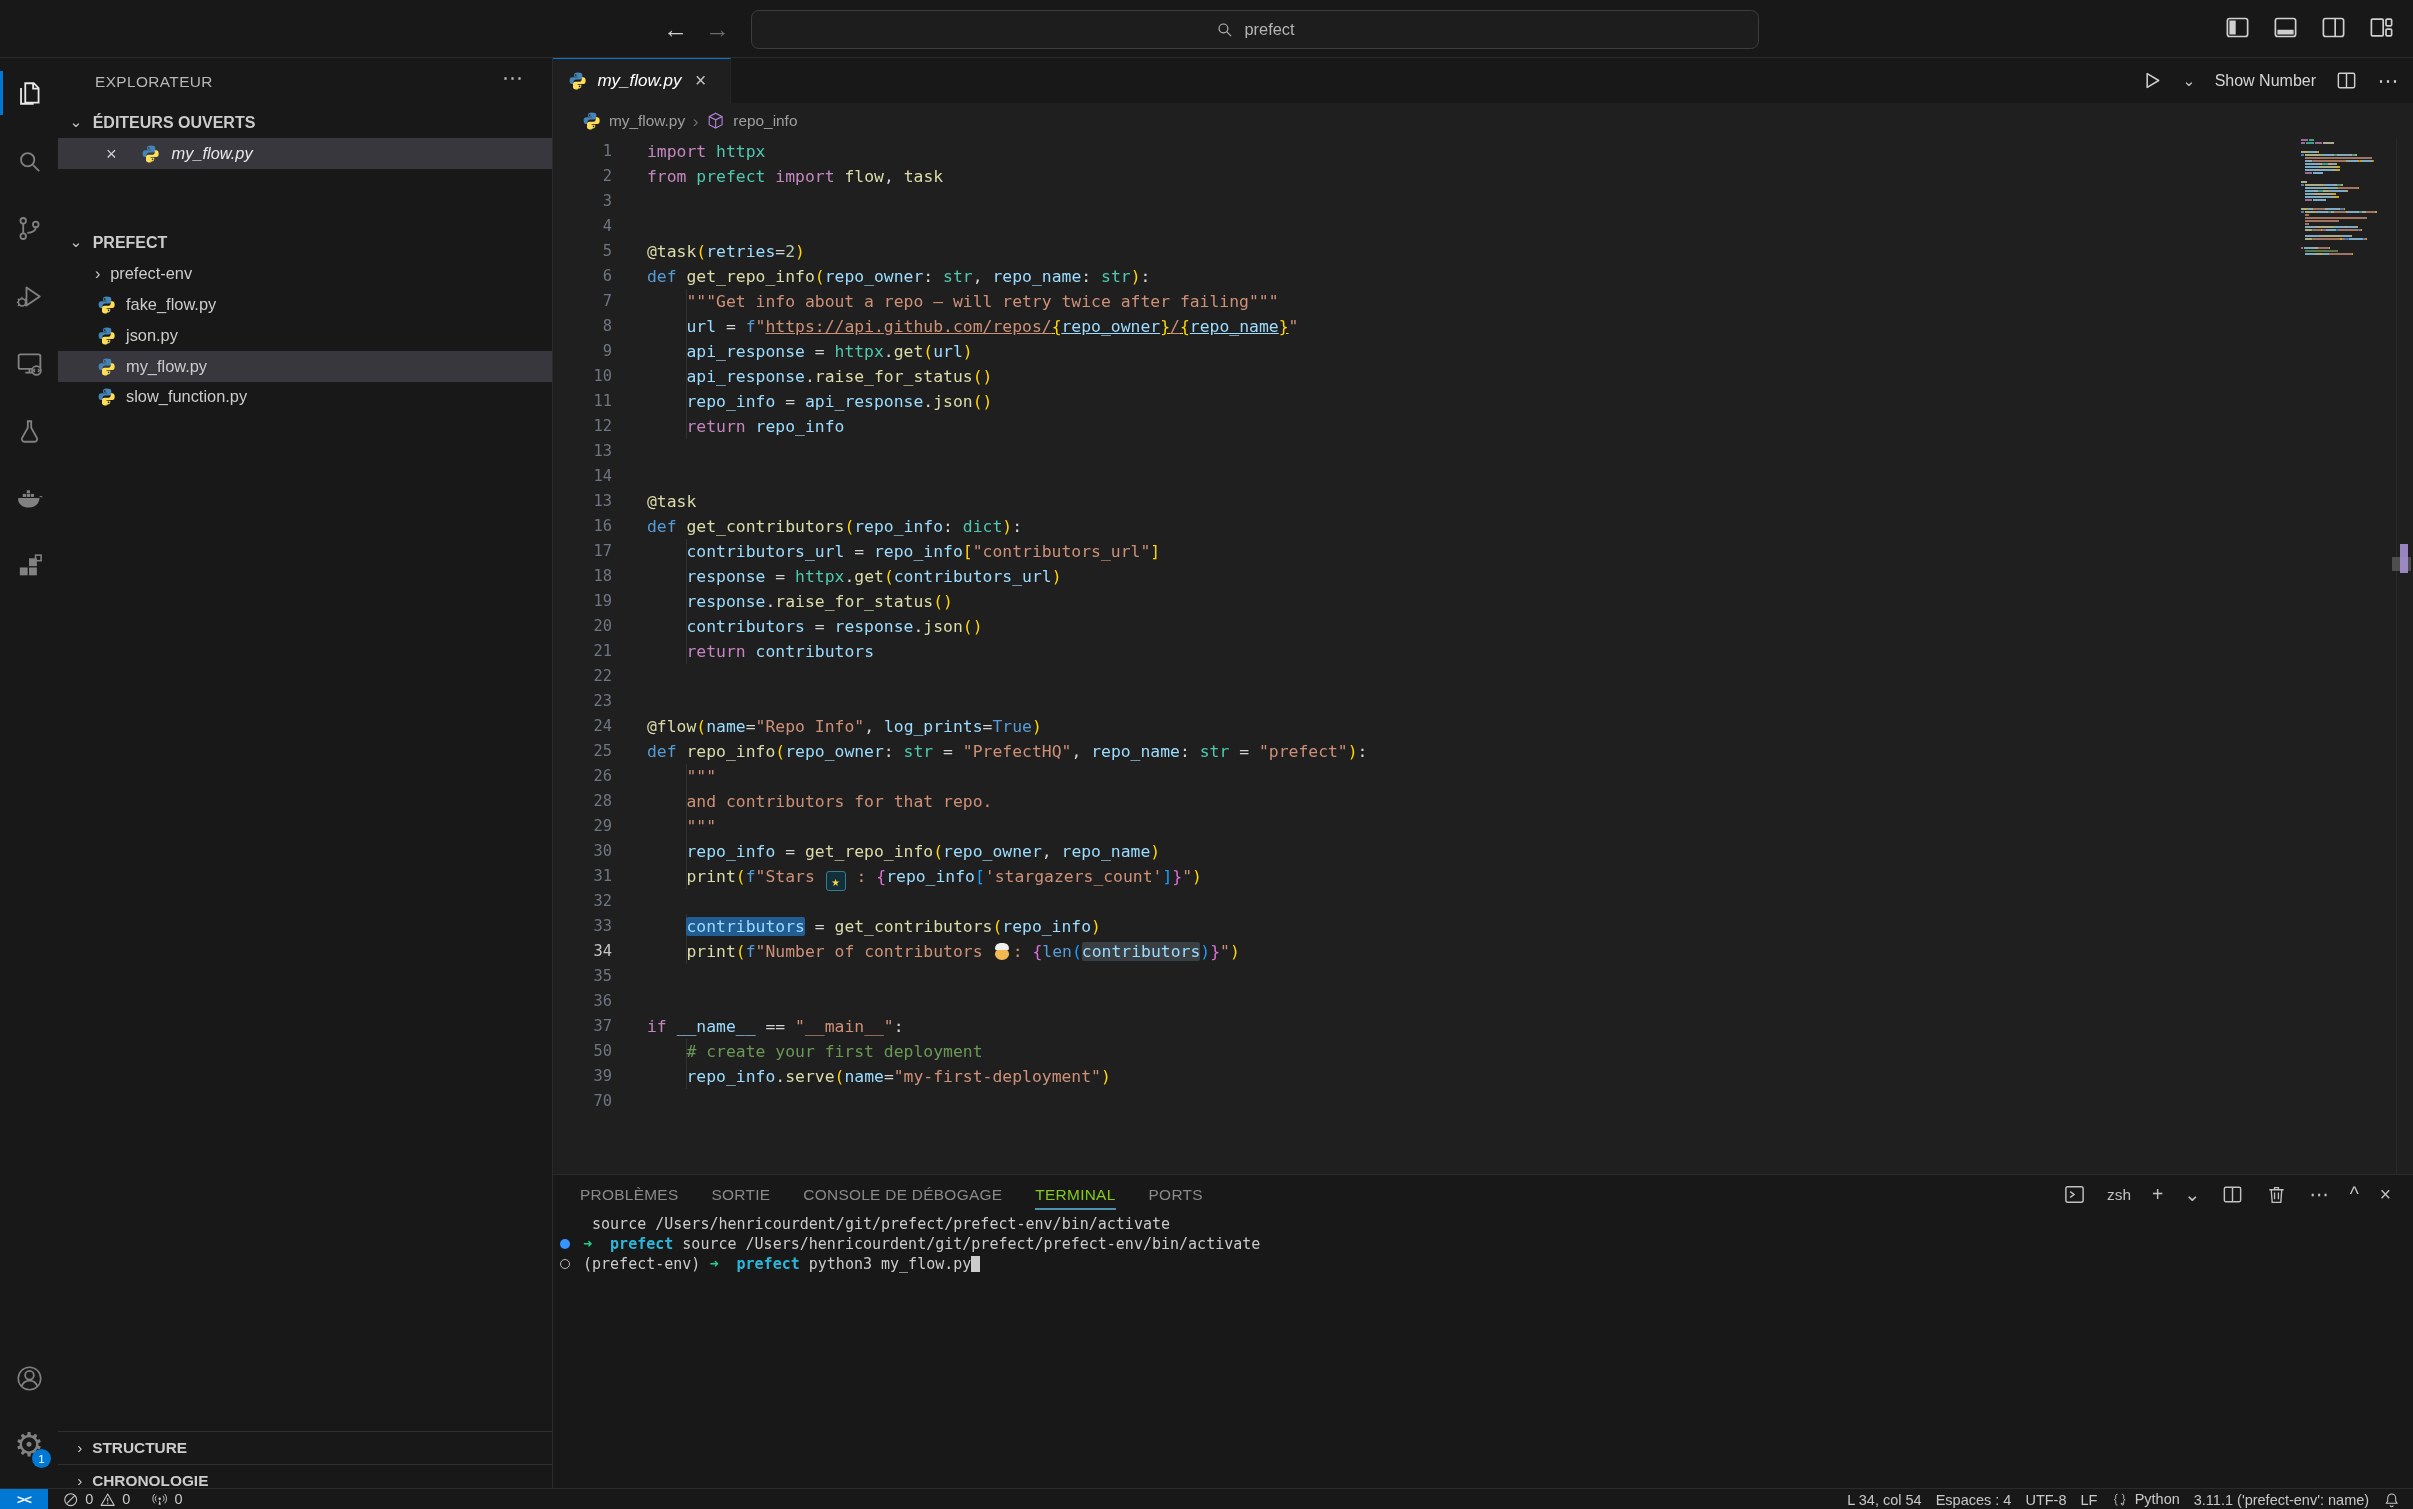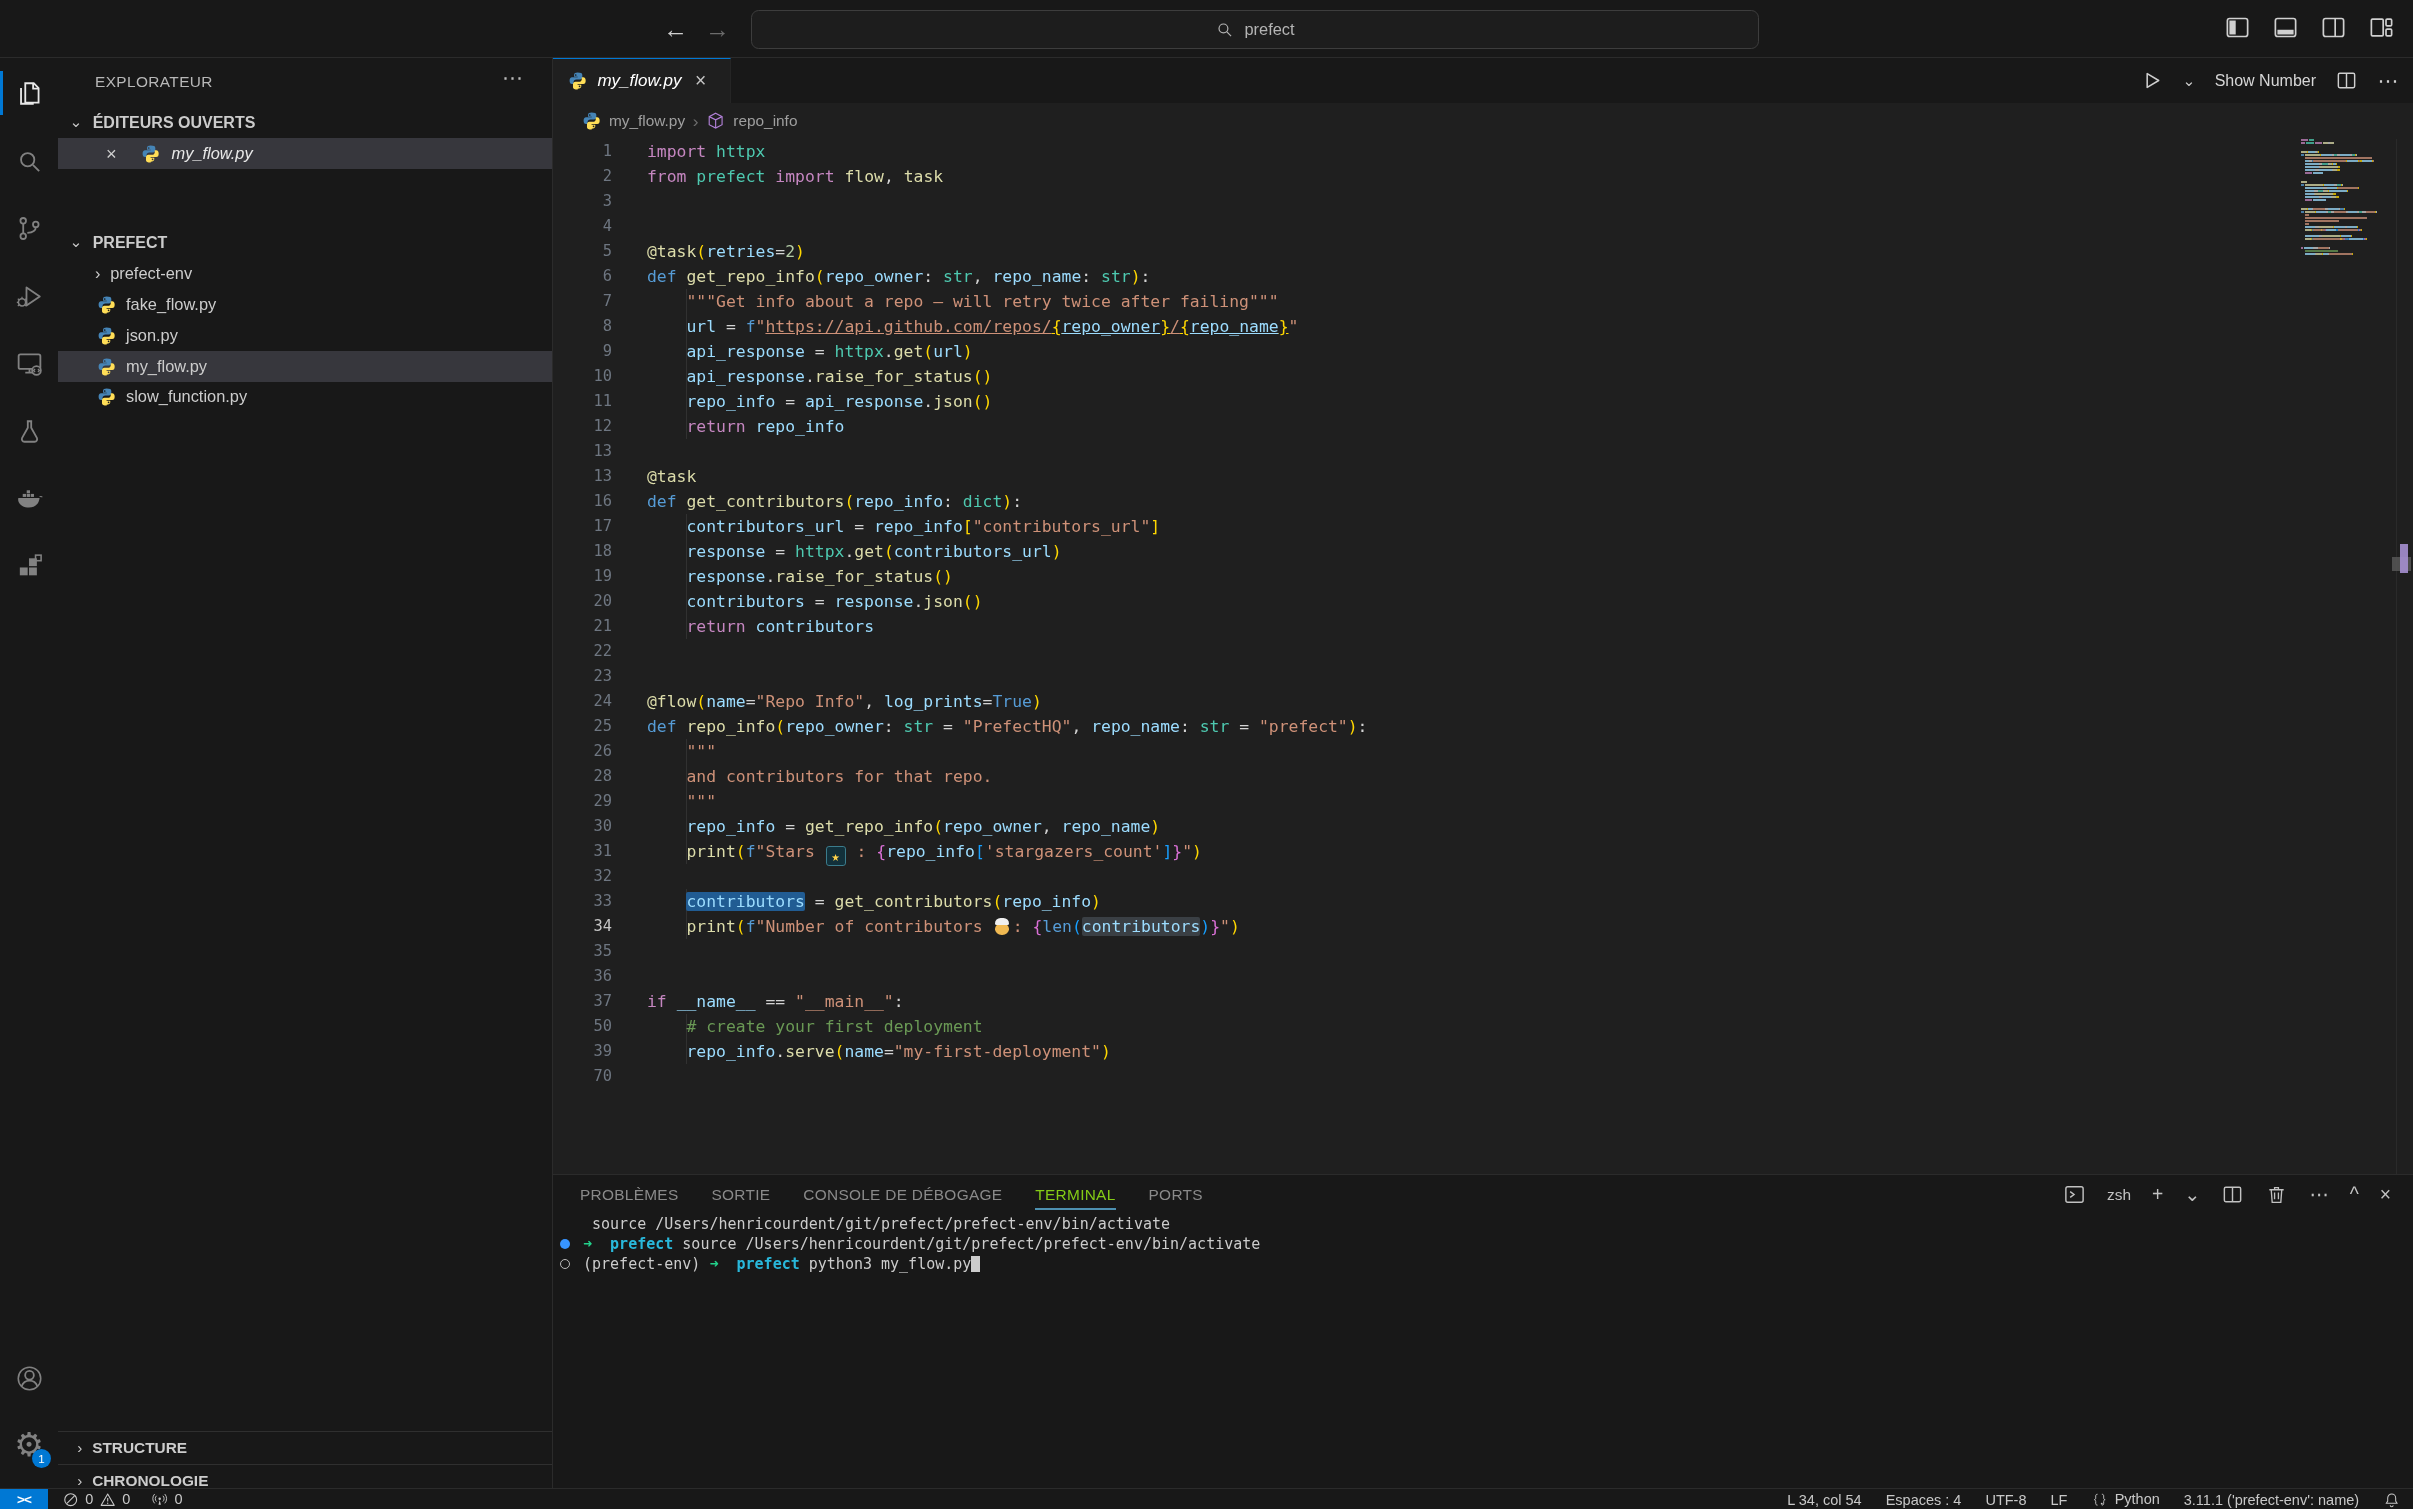--- a/index.html
+++ b/index.html
@@ -128,21 +128,21 @@
   .term-cursor { display:inline-block; width:8.7px; height:16.4px; background:#cccccc;
     vertical-align:-2.9px; }
 
   
   #statusbar { left:0; top:1488px; width:2414px; height:21px; background:#181818;
     border-top:1px solid #2b2b2b; font-size:14.5px; color:#c8c8c8; }
   #remote-ind { left:0; top:0; width:48px; height:21px; background:#0078d4; color:#fff;
     display:flex; align-items:center; justify-content:center; font-size:13.5px;
     font-weight:700; letter-spacing:-1px; }
   #sb-left { left:62px; top:0; height:21px; display:flex; gap:21px; align-items:center; }
-  #sb-right { right:13.5px; top:0; height:21px; display:flex; gap:24px; align-items:center; }
+  #sb-right { right:13.5px; top:0; height:21px; display:flex; gap:14px; align-items:center; }
   .sb-item { display:flex; align-items:center; gap:5.8px; }
   .sb-item .icon { width:17.4px; height:17.4px; }
 </style>
 </head>
 <body>
 
 <div id="titlebar" class="abs">
   <div class="abs nav-arrow" style="left:658px">←</div>
   <div class="abs nav-arrow dim" style="left:700px">→</div>
   <div id="searchbox" class="abs">
@@ -407,20 +407,21 @@
     <div class="code-line"><span class="num">4</span><span class="src"></span></div>
     <div class="code-line"><span class="num">5</span><span class="src"><span style="color: rgb(220, 220, 170);">@task</span><span style="color: rgb(255, 215, 0);">(</span><span style="color: rgb(156, 220, 254);">retries</span><span style="color: rgb(212, 212, 212);">=</span><span style="color: rgb(181, 206, 168);">2</span><span style="color: rgb(255, 215, 0);">)</span></span></div>
     <div class="code-line"><span class="num">6</span><span class="src"><span style="color: rgb(86, 156, 214);">def</span><span style="color: rgb(212, 212, 212);"> </span><span style="color: rgb(220, 220, 170);">get_repo_info</span><span style="color: rgb(255, 215, 0);">(</span><span style="color: rgb(156, 220, 254);">repo_owner</span><span style="color: rgb(212, 212, 212);">: </span><span style="color: rgb(78, 201, 176);">str</span><span style="color: rgb(212, 212, 212);">, </span><span style="color: rgb(156, 220, 254);">repo_name</span><span style="color: rgb(212, 212, 212);">: </span><span style="color: rgb(78, 201, 176);">str</span><span style="color: rgb(255, 215, 0);">)</span><span style="color: rgb(212, 212, 212);">:</span></span></div>
     <div class="code-line"><span class="num">7</span><span class="guide"></span><span class="src"><span style="color: rgb(212, 212, 212);">    </span><span style="color: rgb(206, 145, 120);">"""Get info about a repo – will retry twice after failing"""</span></span></div>
     <div class="code-line"><span class="num">8</span><span class="guide"></span><span class="src"><span style="color: rgb(212, 212, 212);">    </span><span style="color: rgb(156, 220, 254);">url</span><span style="color: rgb(212, 212, 212);"> = </span><span style="color: rgb(86, 156, 214);">f</span><span style="color: rgb(206, 145, 120);">"</span><span class="tk-u" style="color: rgb(206, 145, 120);">https://api.github.com/repos/</span><span class="tk-u" style="color: rgb(255, 215, 0);">{</span><span class="tk-u" style="color: rgb(156, 220, 254);">repo_owner</span><span class="tk-u" style="color: rgb(255, 215, 0);">}</span><span class="tk-u" style="color: rgb(206, 145, 120);">/</span><span class="tk-u" style="color: rgb(255, 215, 0);">{</span><span class="tk-u" style="color: rgb(156, 220, 254);">repo_name</span><span class="tk-u" style="color: rgb(255, 215, 0);">}</span><span style="color: rgb(206, 145, 120);">"</span></span></div>
     <div class="code-line"><span class="num">9</span><span class="guide"></span><span class="src"><span style="color: rgb(212, 212, 212);">    </span><span style="color: rgb(156, 220, 254);">api_response</span><span style="color: rgb(212, 212, 212);"> = </span><span style="color: rgb(78, 201, 176);">httpx</span><span style="color: rgb(212, 212, 212);">.</span><span style="color: rgb(220, 220, 170);">get</span><span style="color: rgb(255, 215, 0);">(</span><span style="color: rgb(156, 220, 254);">url</span><span style="color: rgb(255, 215, 0);">)</span></span></div>
     <div class="code-line"><span class="num">10</span><span class="guide"></span><span class="src"><span style="color: rgb(212, 212, 212);">    </span><span style="color: rgb(156, 220, 254);">api_response</span><span style="color: rgb(212, 212, 212);">.</span><span style="color: rgb(220, 220, 170);">raise_for_status</span><span style="color: rgb(255, 215, 0);">()</span></span></div>
     <div class="code-line"><span class="num">11</span><span class="guide"></span><span class="src"><span style="color: rgb(212, 212, 212);">    </span><span style="color: rgb(156, 220, 254);">repo_info</span><span style="color: rgb(212, 212, 212);"> = </span><span style="color: rgb(156, 220, 254);">api_response</span><span style="color: rgb(212, 212, 212);">.</span><span style="color: rgb(220, 220, 170);">json</span><span style="color: rgb(255, 215, 0);">()</span></span></div>
     <div class="code-line"><span class="num">12</span><span class="guide"></span><span class="src"><span style="color: rgb(212, 212, 212);">    </span><span style="color: rgb(197, 134, 192);">return</span><span style="color: rgb(212, 212, 212);"> </span><span style="color: rgb(156, 220, 254);">repo_info</span></span></div>
     <div class="code-line"><span class="num">13</span><span class="src"></span></div>
+    <div class="code-line"><span class="num">14</span><span class="src"></span></div>
     <div class="code-line"><span class="num">13</span><span class="src"><span style="color: rgb(220, 220, 170);">@task</span></span></div>
     <div class="code-line"><span class="num">16</span><span class="src"><span style="color: rgb(86, 156, 214);">def</span><span style="color: rgb(212, 212, 212);"> </span><span style="color: rgb(220, 220, 170);">get_contributors</span><span style="color: rgb(255, 215, 0);">(</span><span style="color: rgb(156, 220, 254);">repo_info</span><span style="color: rgb(212, 212, 212);">: </span><span style="color: rgb(78, 201, 176);">dict</span><span style="color: rgb(255, 215, 0);">)</span><span style="color: rgb(212, 212, 212);">:</span></span></div>
     <div class="code-line"><span class="num">17</span><span class="guide"></span><span class="src"><span style="color: rgb(212, 212, 212);">    </span><span style="color: rgb(156, 220, 254);">contributors_url</span><span style="color: rgb(212, 212, 212);"> = </span><span style="color: rgb(156, 220, 254);">repo_info</span><span style="color: rgb(255, 215, 0);">[</span><span style="color: rgb(206, 145, 120);">"contributors_url"</span><span style="color: rgb(255, 215, 0);">]</span></span></div>
     <div class="code-line"><span class="num">18</span><span class="guide"></span><span class="src"><span style="color: rgb(212, 212, 212);">    </span><span style="color: rgb(156, 220, 254);">response</span><span style="color: rgb(212, 212, 212);"> = </span><span style="color: rgb(78, 201, 176);">httpx</span><span style="color: rgb(212, 212, 212);">.</span><span style="color: rgb(220, 220, 170);">get</span><span style="color: rgb(255, 215, 0);">(</span><span style="color: rgb(156, 220, 254);">contributors_url</span><span style="color: rgb(255, 215, 0);">)</span></span></div>
     <div class="code-line"><span class="num">19</span><span class="guide"></span><span class="src"><span style="color: rgb(212, 212, 212);">    </span><span style="color: rgb(156, 220, 254);">response</span><span style="color: rgb(212, 212, 212);">.</span><span style="color: rgb(220, 220, 170);">raise_for_status</span><span style="color: rgb(255, 215, 0);">()</span></span></div>
     <div class="code-line"><span class="num">20</span><span class="guide"></span><span class="src"><span style="color: rgb(212, 212, 212);">    </span><span style="color: rgb(156, 220, 254);">contributors</span><span style="color: rgb(212, 212, 212);"> = </span><span style="color: rgb(156, 220, 254);">response</span><span style="color: rgb(212, 212, 212);">.</span><span style="color: rgb(220, 220, 170);">json</span><span style="color: rgb(255, 215, 0);">()</span></span></div>
     <div class="code-line"><span class="num">21</span><span class="guide"></span><span class="src"><span style="color: rgb(212, 212, 212);">    </span><span style="color: rgb(197, 134, 192);">return</span><span style="color: rgb(212, 212, 212);"> </span><span style="color: rgb(156, 220, 254);">contributors</span></span></div>
     <div class="code-line"><span class="num">22</span><span class="src"></span></div>
     <div class="code-line"><span class="num">23</span><span class="src"></span></div>
     <div class="code-line"><span class="num">24</span><span class="src"><span style="color: rgb(220, 220, 170);">@flow</span><span style="color: rgb(255, 215, 0);">(</span><span style="color: rgb(156, 220, 254);">name</span><span style="color: rgb(212, 212, 212);">=</span><span style="color: rgb(206, 145, 120);">"Repo Info"</span><span style="color: rgb(212, 212, 212);">, </span><span style="color: rgb(156, 220, 254);">log_prints</span><span style="color: rgb(212, 212, 212);">=</span><span style="color: rgb(86, 156, 214);">True</span><span style="color: rgb(255, 215, 0);">)</span></span></div>

